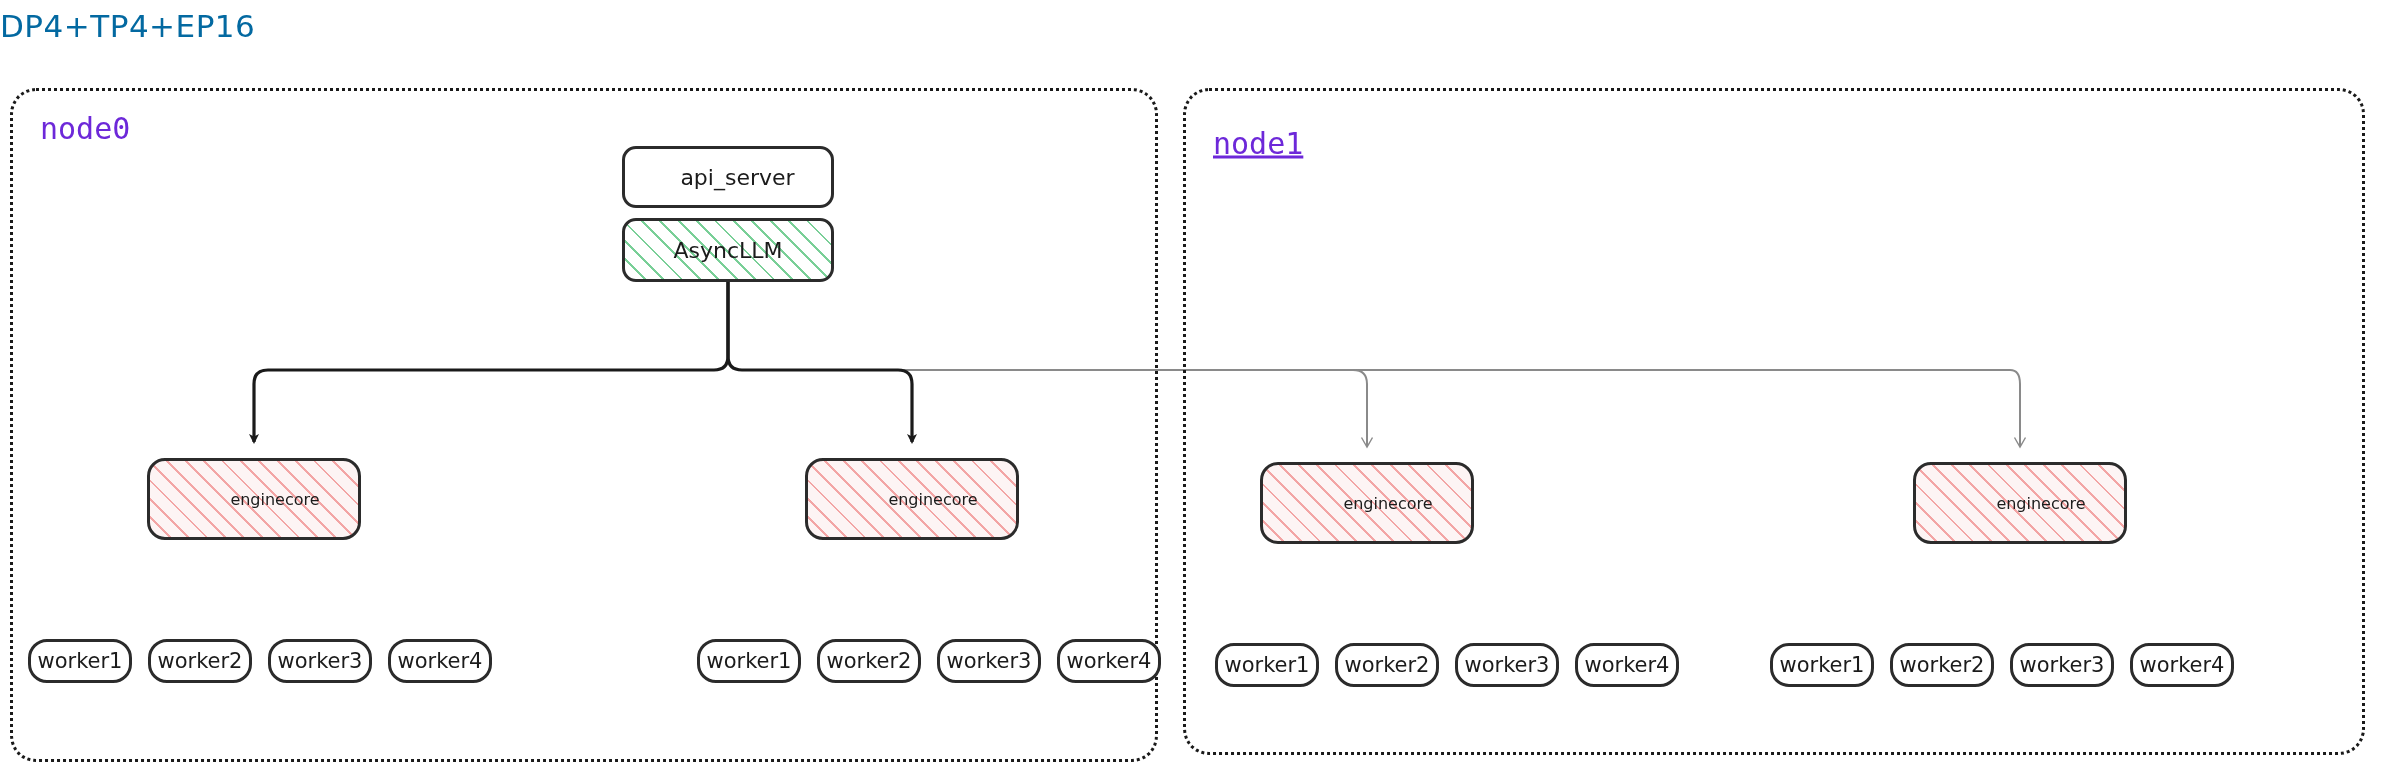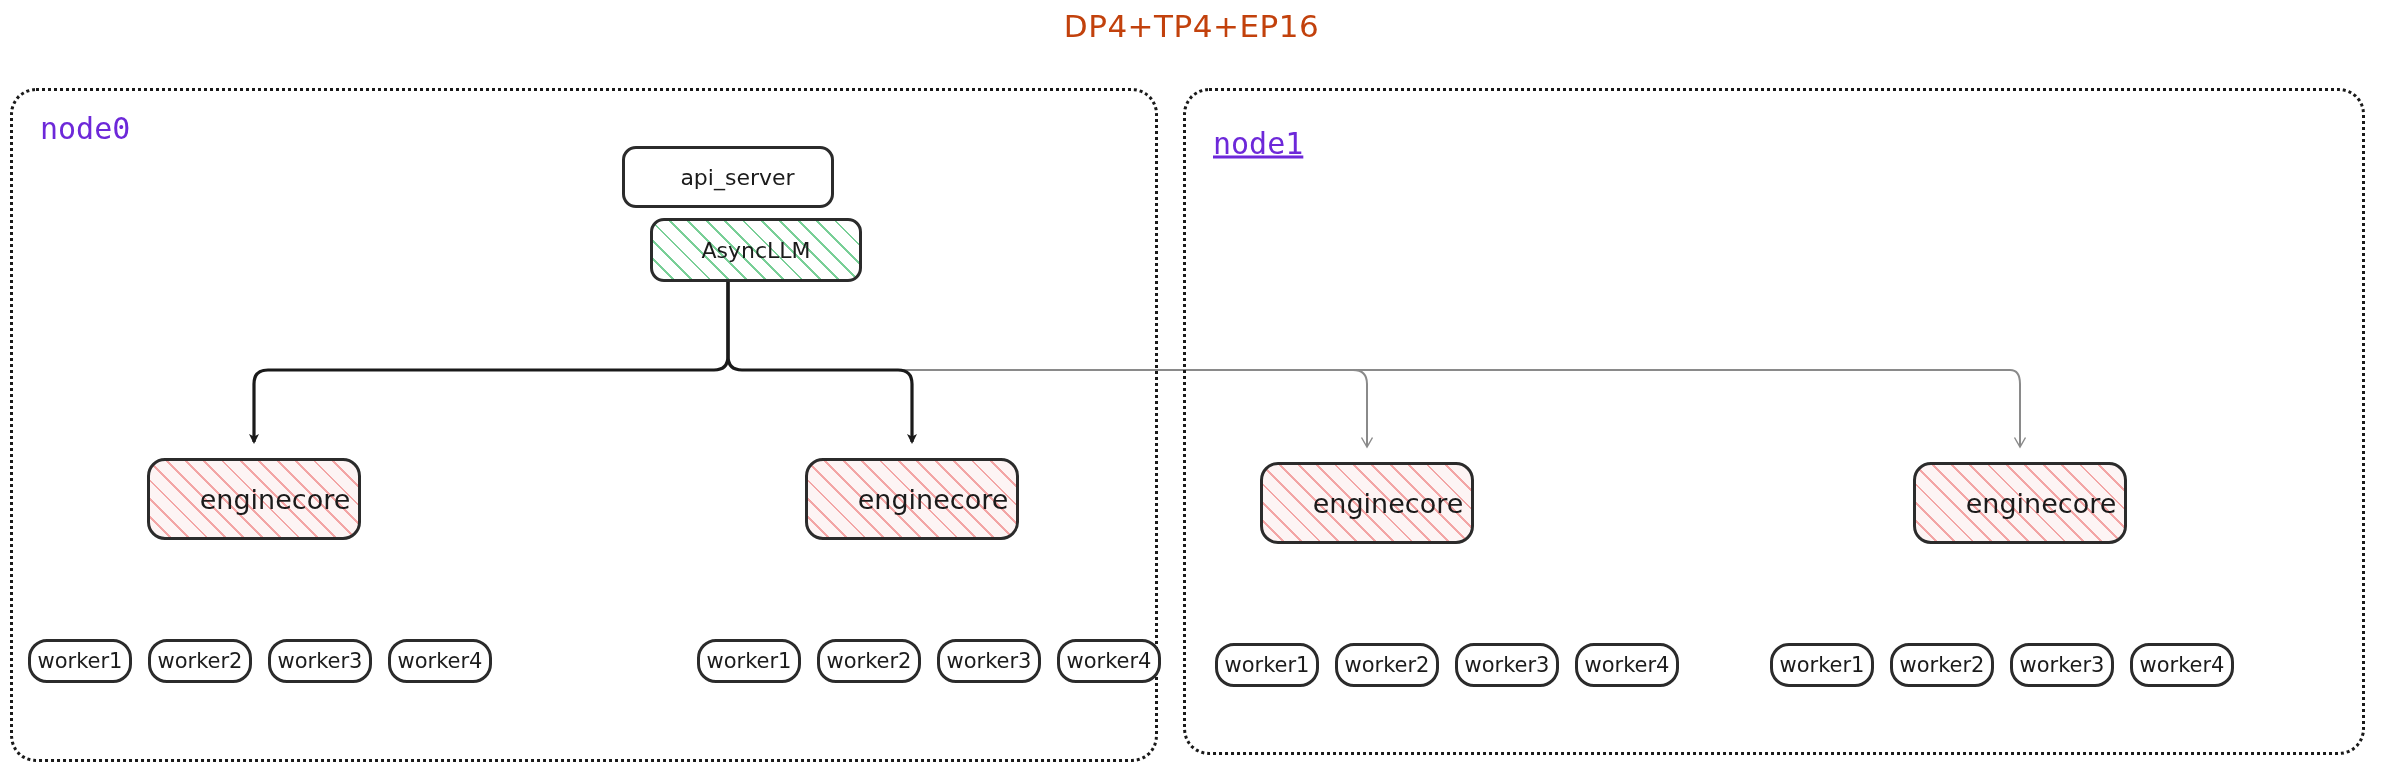--- a/index.html
+++ b/index.html
@@ -3,23 +3,23 @@
 <meta charset="utf-8">
 <style>
   html,body{margin:0;padding:0;background:#ffffff;}
   body{width:2383px;height:773px;position:relative;overflow:hidden;
        font-family:"DejaVu Sans","Liberation Sans",sans-serif;}
 
   .canvas{position:absolute;left:0;top:0;width:2383px;height:773px;}
 
   
   .title{
-    position:absolute;left:0;top:8px;width:2383px;text-align:center;
+    position:absolute;left:0;top:8px;width:2383px;text-align:left;
     font-family:"DejaVu Sans","Liberation Sans",sans-serif;
-    font-size:31px;color:#c2410c;letter-spacing:.5px;
+    font-size:31px;color:#0369a1;letter-spacing:.5px;
   }
 
   
   .subgraph{
     position:absolute;
     border:3px dotted #1a1a1a;
     border-radius:26px;
     background:transparent;
     box-sizing:border-box;
   }
@@ -48,21 +48,21 @@
     font-size:22px;
     background-color:#ffffff;
     background-image:repeating-linear-gradient(45deg,
         #79cf97 0px,#79cf97 2px,
         rgba(255,255,255,0) 2px, rgba(255,255,255,0) 13px);
   }
 
   
   .box-engine{
     border-radius:18px;
-    font-size:27px;
+    font-size:16px;
     background-color:#fdf4f4;
     background-image:repeating-linear-gradient(45deg,
         #f3a5a5 0px,#f3a5a5 2px,
         rgba(255,255,255,0) 2px, rgba(255,255,255,0) 13px);
     padding-left:42px;
   }
 
   
   .box-worker{
     border-radius:19px;
@@ -108,21 +108,21 @@
   <div class="subgraph" id="sg-0" style="left: 10px; top: 88px; width: 1148px; height: 674px;"></div>
   <div class="subgraph-label" id="sgl-0" style="left: 40px; top: 128px; transform: translateY(-50%);">node0</div>
 
   <div class="subgraph" id="sg-1" style="left: 1183px; top: 88px; width: 1182px; height: 667px;"></div>
   <div class="subgraph-label" id="sgl-1" style="left: 1213px; top: 143px; transform: translateY(-50%); text-decoration: underline;">node1</div>
 
   <div class="nodebox box-api" id="n-api" style="left: 622px; top: 146px; width: 212px; height: 62px; padding-left: 19px;">
     <span>api_server</span>
   </div>
 
-  <div class="nodebox box-async" id="n-async" style="left: 622px; top: 218px; width: 212px; height: 64px; margin-left: 28px;">
+  <div class="nodebox box-async" id="n-async" style="left: 622px; top: 218px; width: 212px; height: 64px;">
     <span>AsyncLLM</span>
   </div>
 
   <div id="dynamic-layer">
       <div class="nodebox box-engine" style="left: 147px; top: 458px; width: 214px; height: 82px;">
         <span>enginecore</span>
       </div>
       <div class="nodebox box-engine" style="left: 805px; top: 458px; width: 214px; height: 82px;">
         <span>enginecore</span>
       </div>

